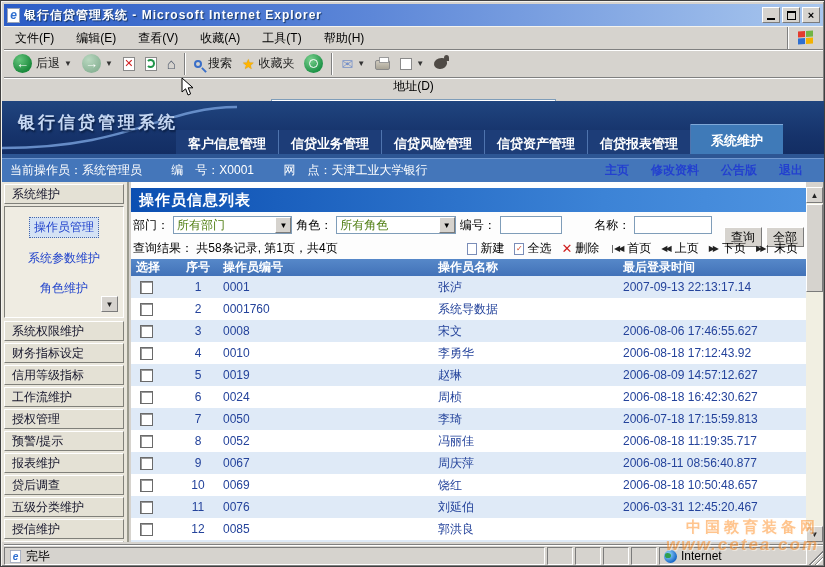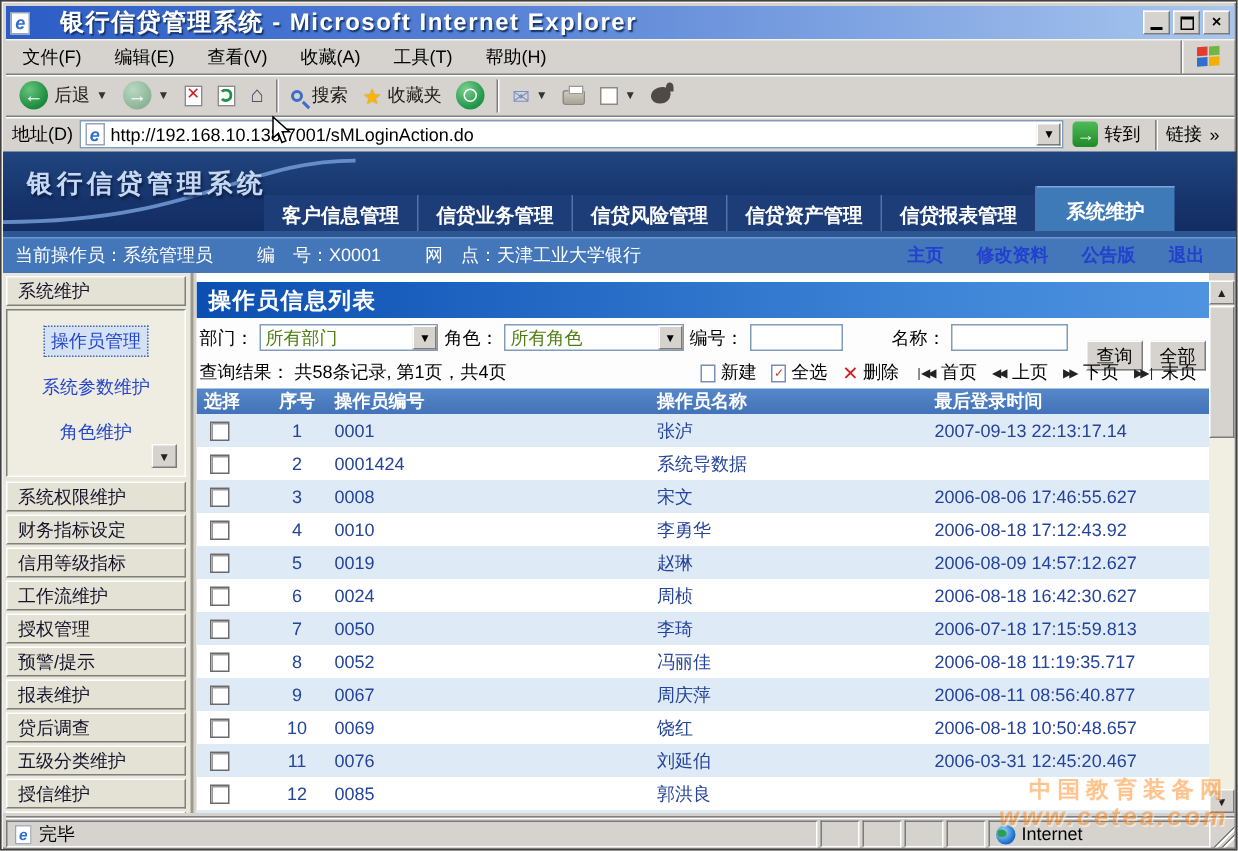--- a/index.html
+++ b/index.html
@@ -10,21 +10,21 @@
     border:1px solid #404040; box-shadow: inset 1px 1px 0 #f4f3ee, inset -1px -1px 0 #808080;
   }
   .abs { position:absolute; }
   .bevel-out { border:1px solid; border-color:#ffffff #7b7b7b #7b7b7b #ffffff; background:#d6d3ce; }
   .field { background:#fff; border:1px solid #7f9db9; }
 
   
   .titlebar { left:3px; top:3px; width:819px; height:22px;
     background:linear-gradient(90deg,#2b5cc6 0%,#5d87d8 45%,#a9c7ee 100%);
     display:flex; align-items:center; padding:0 3px; }
-  .titlebar .t-title { color:#fff; font-weight:bold; font-size:16px; margin-left:20px; letter-spacing:1px;
+  .titlebar .t-title { color:#fff; font-weight:bold; font-size:12px; margin-left:4px; letter-spacing:1px;
     text-shadow:1px 1px 1px #12315e; flex:1; white-space:nowrap; overflow:hidden;}
   .winbtn { width:18px; height:16px; margin-left:2px; display:flex; align-items:center; justify-content:center;
     font-size:11px; font-weight:bold; color:#000; }
   .glyph-min { width:8px; height:2px; background:#000; margin-top:8px; }
   .glyph-max { width:9px; height:9px; border:1px solid #000; border-top:2px solid #000; }
 
   .ie-page { width:13px; height:15px; background:#fff; border:1px solid #9aa4b8; position:relative; flex:none;
     display:flex; align-items:center; justify-content:center;}
   .ie-page::after { content:"e"; color:#2f6fd0; font-weight:bold; font-style:italic; font-size:12px; line-height:1; }
 
@@ -60,21 +60,21 @@
   .star-ico { color:#ffb400; text-shadow:0 0 1px #b8860b; font-size:14px; line-height:1; }
   .mail-ico { color:#7691c9; font-size:14px; line-height:1; }
   .print-ico { width:15px; height:10px; background:linear-gradient(#cfcabe,#a9a496); border:1px solid #8a8a8a; border-radius:2px; position:relative; margin-top:3px;}
   .print-ico::before { content:""; position:absolute; left:3px; top:-4px; width:8px; height:4px; background:#fff; border:1px solid #9a9a9a; }
   .edit-ico { width:12px; height:12px; background:#fff; border:1px solid #8a8a8a; }
   .dog-ico { width:13px; height:11px; background:#4f4a45; border-radius:60% 40% 55% 45%; position:relative; }
   .dog-ico::after { content:""; position:absolute; right:-2px; top:-3px; width:5px; height:6px; background:#4f4a45; border-radius:50% 50% 0 50%; }
 
   
   .addrbar { left:3px; top:76px; width:819px; height:24px; display:flex; align-items:center;
-    border-top:1px solid #808080; box-shadow:inset 0 1px 0 #fff; padding:0 4px; gap:4px; }
+    border-top:1px solid #808080; box-shadow:inset 0 1px 0 #fff; padding:0 4px; gap:4px;flex-direction:column; }
   .addr-label { color:#000; }
   .addr-field { flex:1; height:19px; display:flex; align-items:center; gap:4px; padding:1px 1px 1px 3px; }
   .addr-url { flex:1; color:#000; white-space:nowrap; overflow:hidden; }
   .addr-drop { width:16px; height:15px; display:flex; align-items:center; justify-content:center; font-size:8px; }
   .go-btn { display:flex; align-items:center; gap:4px; padding:1px 6px 1px 2px; }
   .go-arrow { width:17px; height:17px; border-radius:3px; background:linear-gradient(#4fba58,#1e8a28);
     color:#fff; font-weight:bold; display:flex; align-items:center; justify-content:center; font-size:12px; }
   .links-area { display:flex; align-items:center; gap:5px; padding:0 6px; border-left:1px solid #808080; box-shadow:inset 1px 0 0 #fff; height:20px;}
 
   
@@ -395,21 +395,21 @@
         <div class="c">1</div>
         <div class="cell">0001</div>
         <div class="cell">张泸</div>
         <div class="cell">2007-09-13 22:13:17.14</div>
       </div>
       <div class="grid-row tr">
         <div>
           <div class="cbx"></div>
         </div>
         <div class="c">2</div>
-        <div class="cell">0001424</div>
+        <div class="cell">0001760</div>
         <div class="cell">系统导数据</div>
         <div class="cell"></div>
       </div>
       <div class="grid-row tr alt">
         <div>
           <div class="cbx"></div>
         </div>
         <div class="c">3</div>
         <div class="cell">0008</div>
         <div class="cell">宋文</div>

